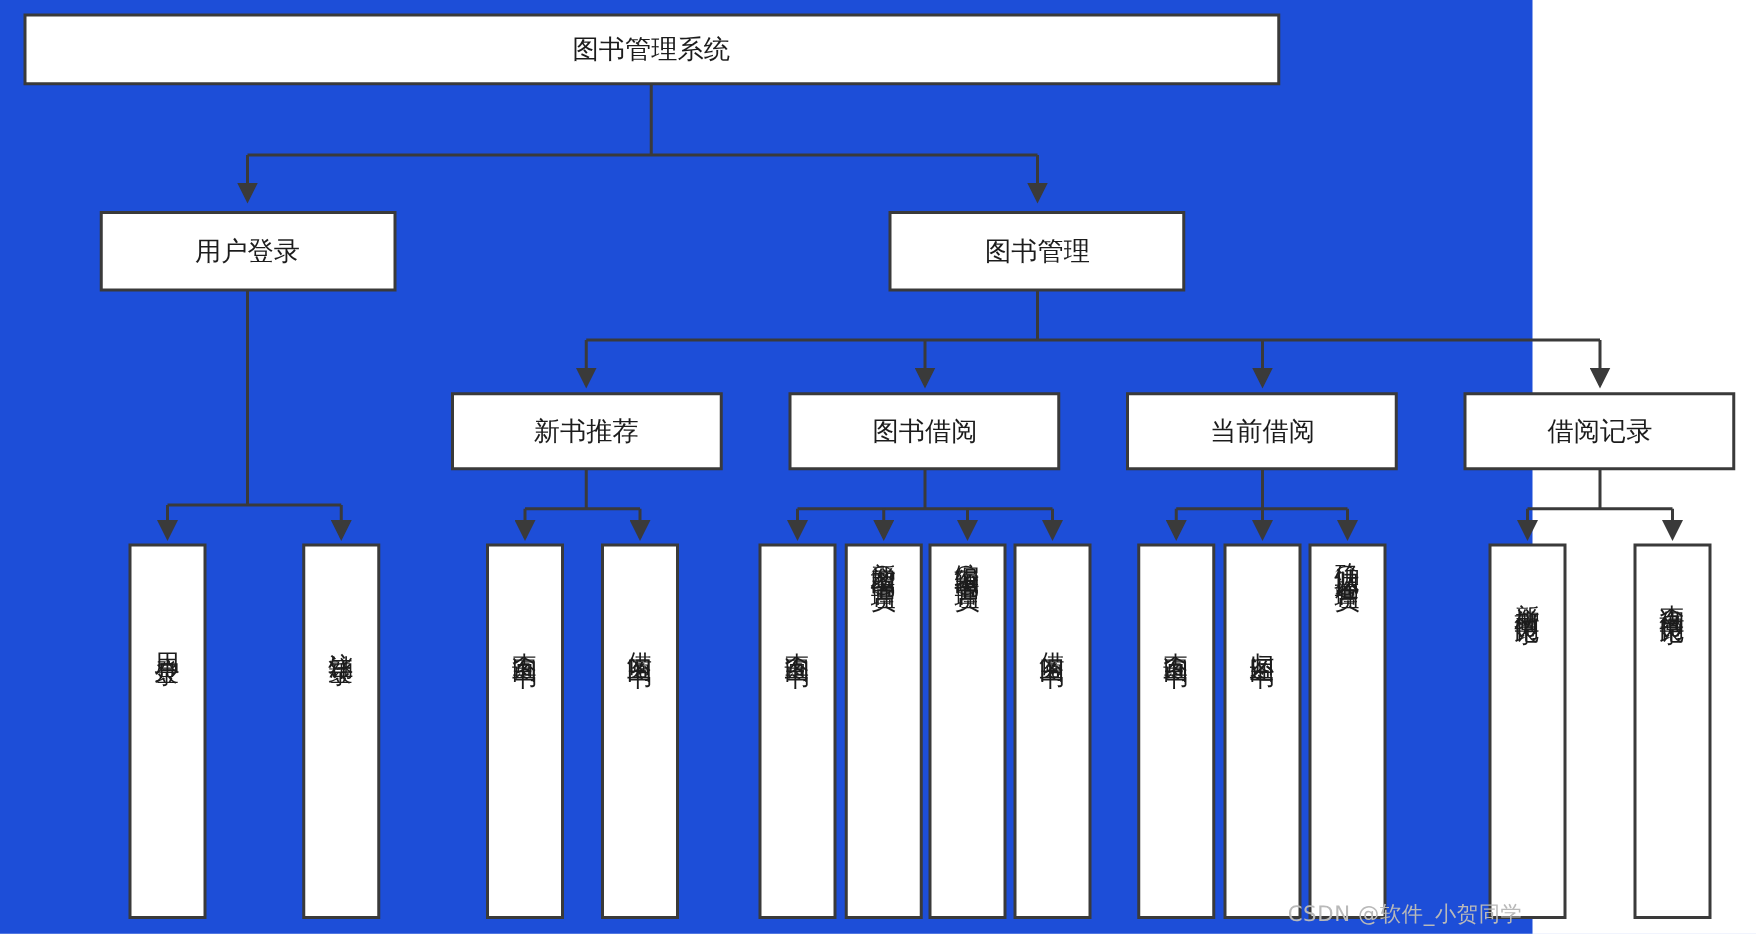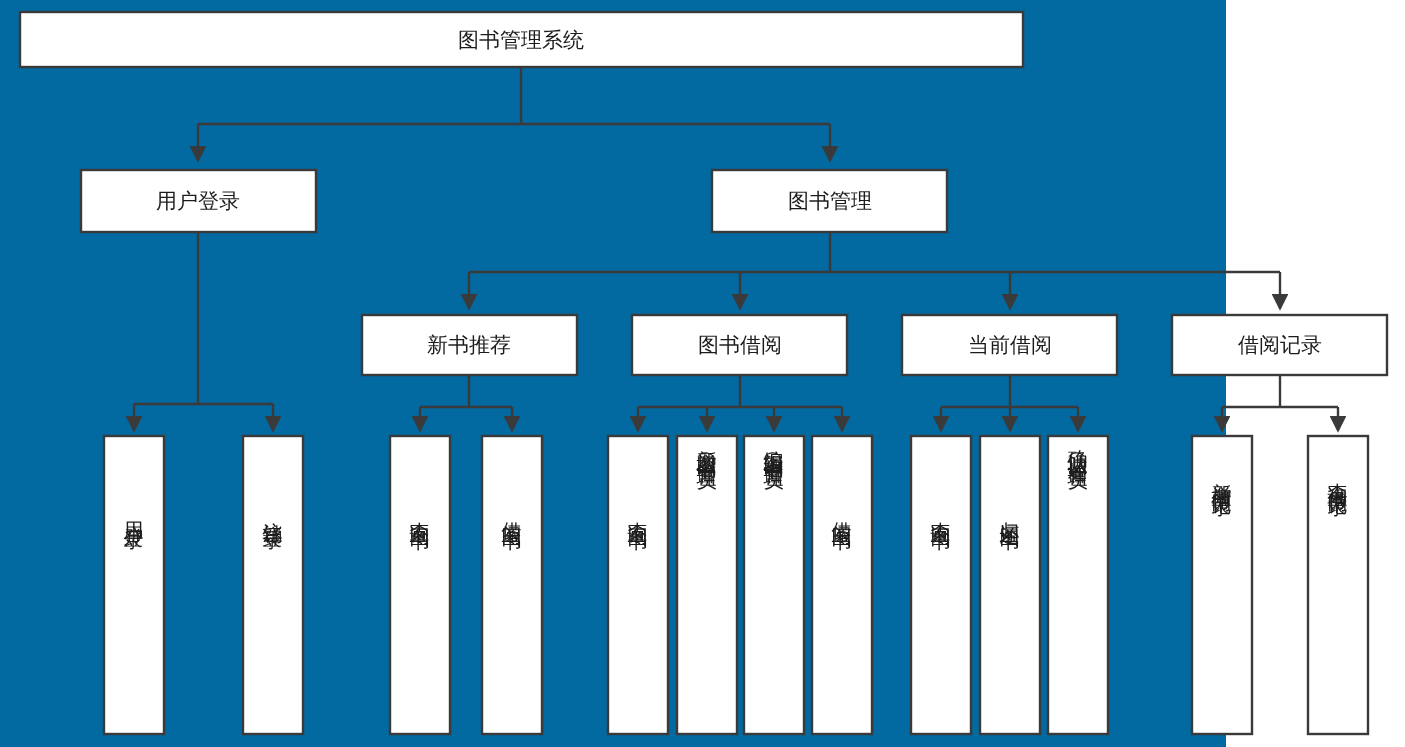--- a/index.html
+++ b/index.html
@@ -10,21 +10,21 @@
   body {
     width: 1405px;
     height: 747px;
     font-family: "DejaVu Sans", "Liberation Sans", sans-serif;
     overflow: hidden;
   }
   #diagram-root {
     position: relative;
     width: 1226px;
     height: 747px;
-    background: #0369a1;
+    background: #1d4ed8;
   }
   svg#flowchart {
     display: block;
     width: 1405px;
     height: 747px;
   }
   .node-rect {
     fill: #ffffff;
     stroke: #3a3a3a;
     stroke-width: 2.4;
@@ -229,14 +229,15 @@
       <text class="node-label-v" x="1222" y="476">新增借阅记录</text>
     </g>
 
     <g>
       <rect class="node-rect" x="1308" y="436" width="60" height="298"></rect>
       <text class="node-label-v" x="1338" y="476">查询借阅记录</text>
     </g>
 
   </svg>
 
+  <div class="watermark">CSDN @软件_小贺同学</div>
 
 </div>
 
 </body></html>

